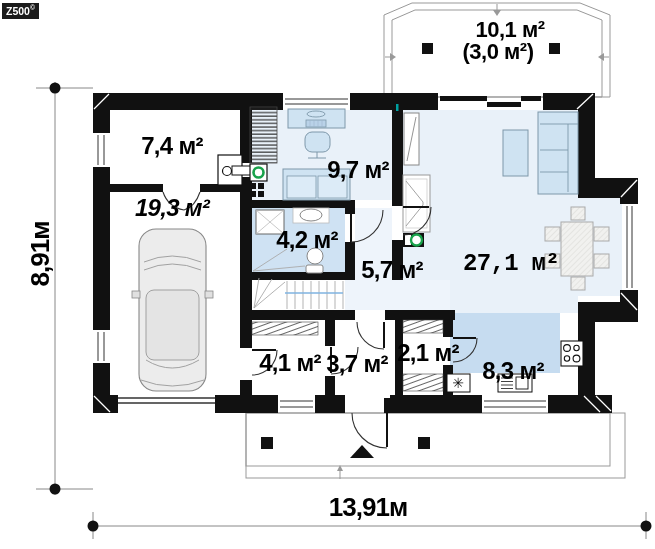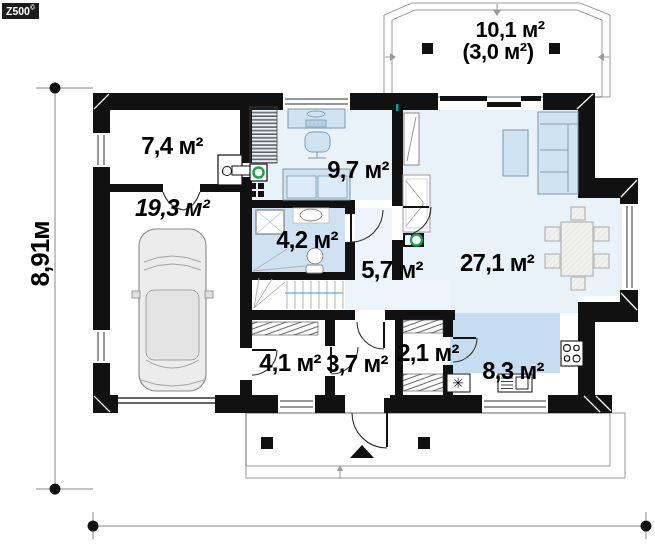--- a/index.html
+++ b/index.html
@@ -284,23 +284,24 @@
 <div id="logo"><span>Z500</span><sup>©</sup></div>
 
 <div class="lbl lbl-terrace" style="left:510px;top:30px;">10,1 м²</div>
 <div class="lbl lbl-terrace" style="left:498px;top:52px;">(3,0 м²)</div>
 
 <div class="lbl" style="left:172px;top:146px;">7,4 м²</div>
 <div class="lbl" style="left:172px;top:208px;font-style:italic;">19,3 м²</div>
 <div class="lbl" style="left:358px;top:154px;margin-top:16px;">9,7 м²</div>
 <div class="lbl" style="left:307px;top:240px;">4,2 м²</div>
 <div class="lbl" style="left:392px;top:270px;text-align:center;">5,7 м²</div>
-<div class="lbl" style="left:497px;top:263px;">27,1 м²</div>
+<div class="lbl" style="left:511px;top:263px;font-family:Liberation Mono, monospace;">27,1 м²</div>
 <div class="lbl" style="left:290px;top:363px;">4,1 м²</div>
 <div class="lbl" style="left:357px;top:364px;">3,7 м²</div>
 <div class="lbl" style="left:428px;top:353px;">2,1 м²</div>
 <div class="lbl" style="left:513px;top:339px;margin-top:32px;">8,3 м²</div>
 
 <div class="sym" style="left:458px;top:383px;">✳</div>
 
+<div class="lbl lbl-dim" style="left:368px;top:507px;">13,91м</div>
 <div class="lbl lbl-dim lbl-dim-v" style="left:40px;top:254px;">8,91м</div>
 
 </div>
 
 </body></html>

